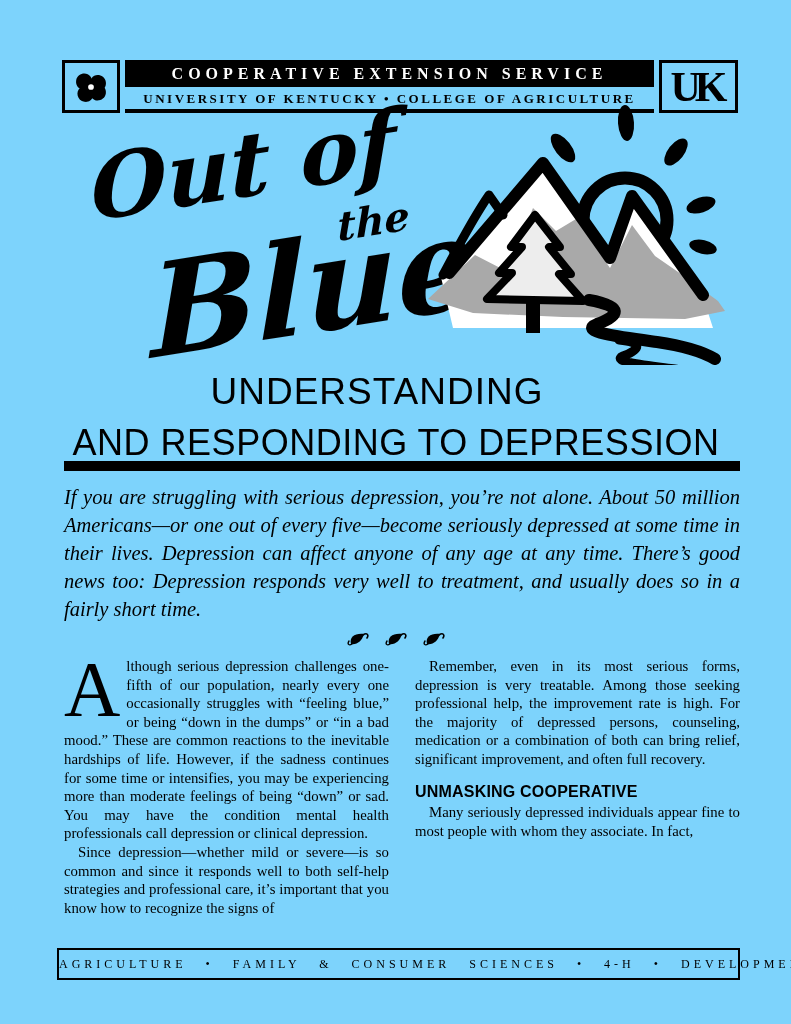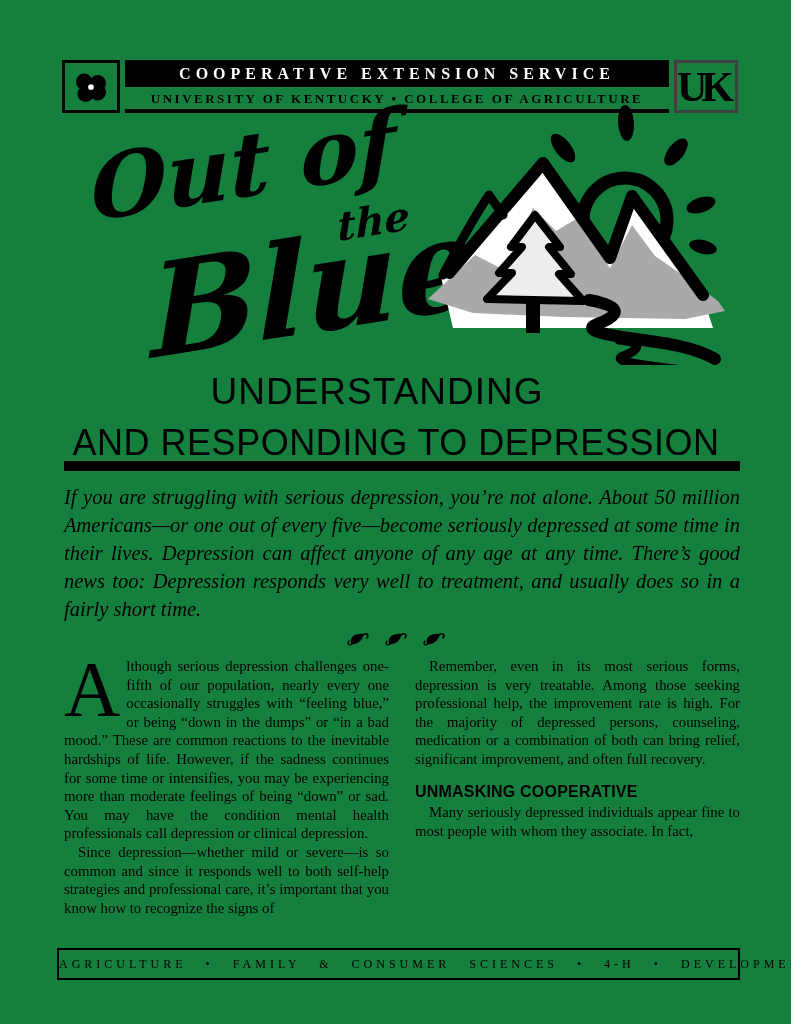--- a/index.html
+++ b/index.html
@@ -1,18 +1,18 @@
 <!DOCTYPE html>
 <html><head>
 <meta charset="utf-8">
 <style>
   * { margin:0; padding:0; box-sizing:border-box; }
   html,body { background:#fff; }
   .page {
-    position:relative; width:791px; height:1024px; background:#15803d;
+    position:relative; width:791px; height:1024px; background:#7dd3fc;
     font-family:"Liberation Serif", serif; color:#000; overflow:hidden;
   }
 
   
   .header { position:absolute; left:62px; top:60px; width:676px; display:flex; align-items:stretch; }
   .logo-box {
     width:58px; height:53px; border:3px solid #000;
     display:flex; align-items:center; justify-content:center; flex:none;
   }
   .banner-center { flex:1; margin:0 5px; display:flex; flex-direction:column; }
@@ -20,22 +20,22 @@
     background:#000; color:#fff; text-align:center;
     font-family:"Liberation Serif", serif; font-weight:bold; font-size:16px;
     letter-spacing:5px; padding:5px 0 4px; white-space:nowrap;
   }
   .banner-sub {
     text-align:center; font-family:"Liberation Serif", serif; font-weight:bold;
     font-size:13px; letter-spacing:2.5px; padding:4px 0 2px;
     border-bottom:4px solid #000; white-space:nowrap;
   }
   .uk-box {
-    width:64px; height:53px; border:3px solid #404040; flex:none;
-    display:flex; align-items:center; justify-content:flex-start;
+    width:79px; height:53px; border:3px solid #000000; flex:none;
+    display:flex; align-items:center; justify-content:center;
   }
   .uk-text {
     font-family:"Liberation Serif", serif; font-weight:bold; font-size:42px;
     letter-spacing:-6px; line-height:1; padding-right:5px;
   }
 
   
   .script-word {
     position:absolute; font-family:"DejaVu Serif", serif; font-style:italic;
     font-weight:bold; white-space:nowrap; transform:rotate(-9deg) skewX(-8deg);

